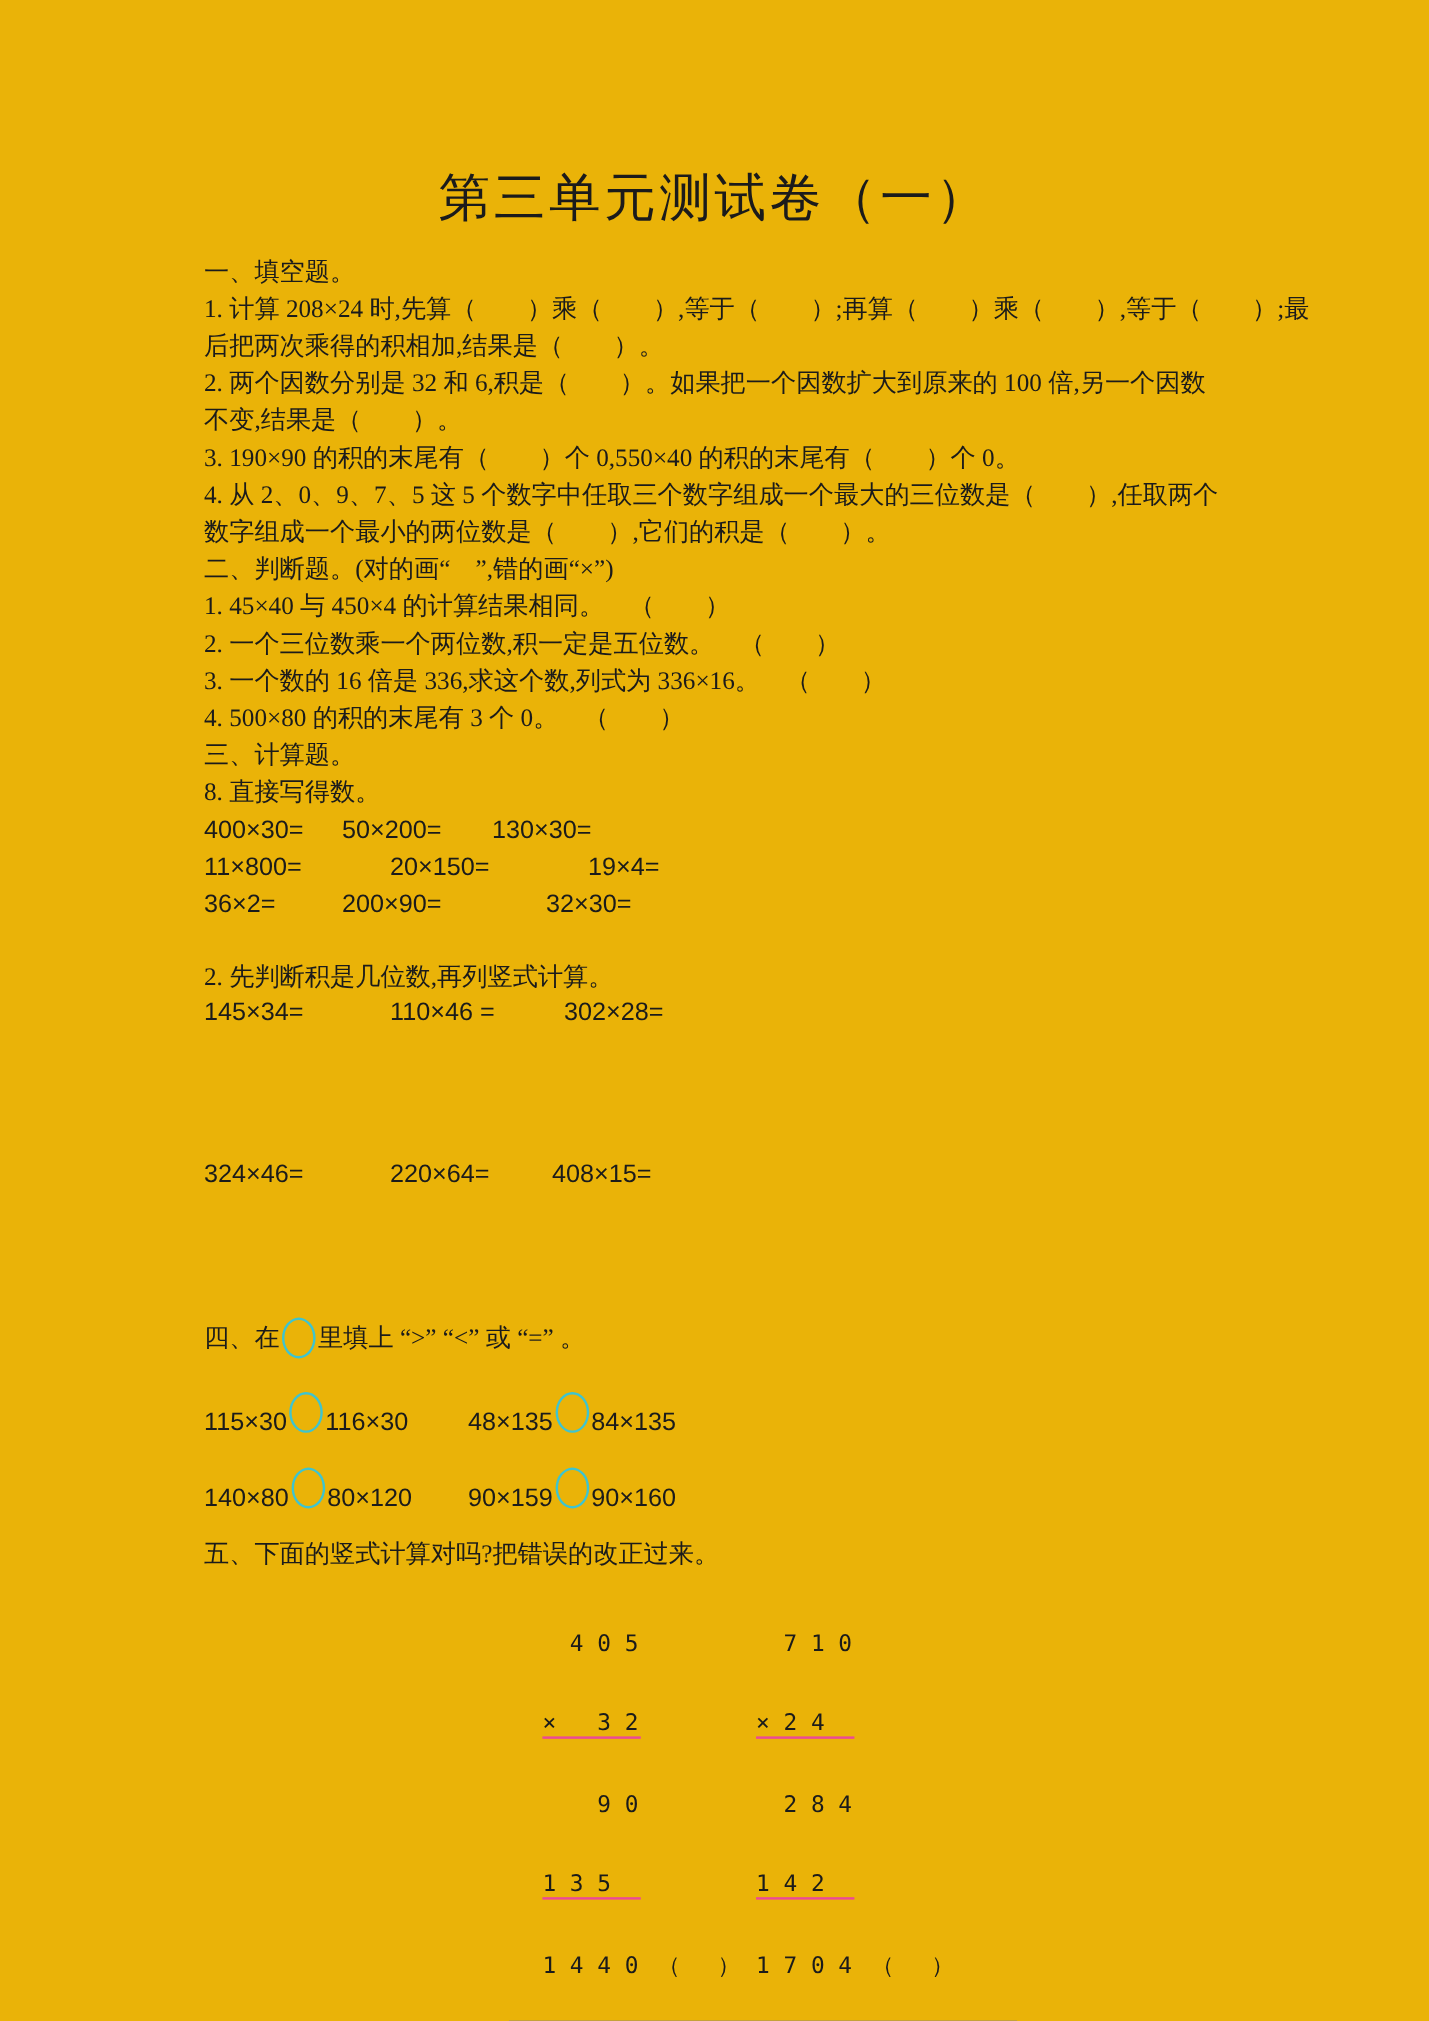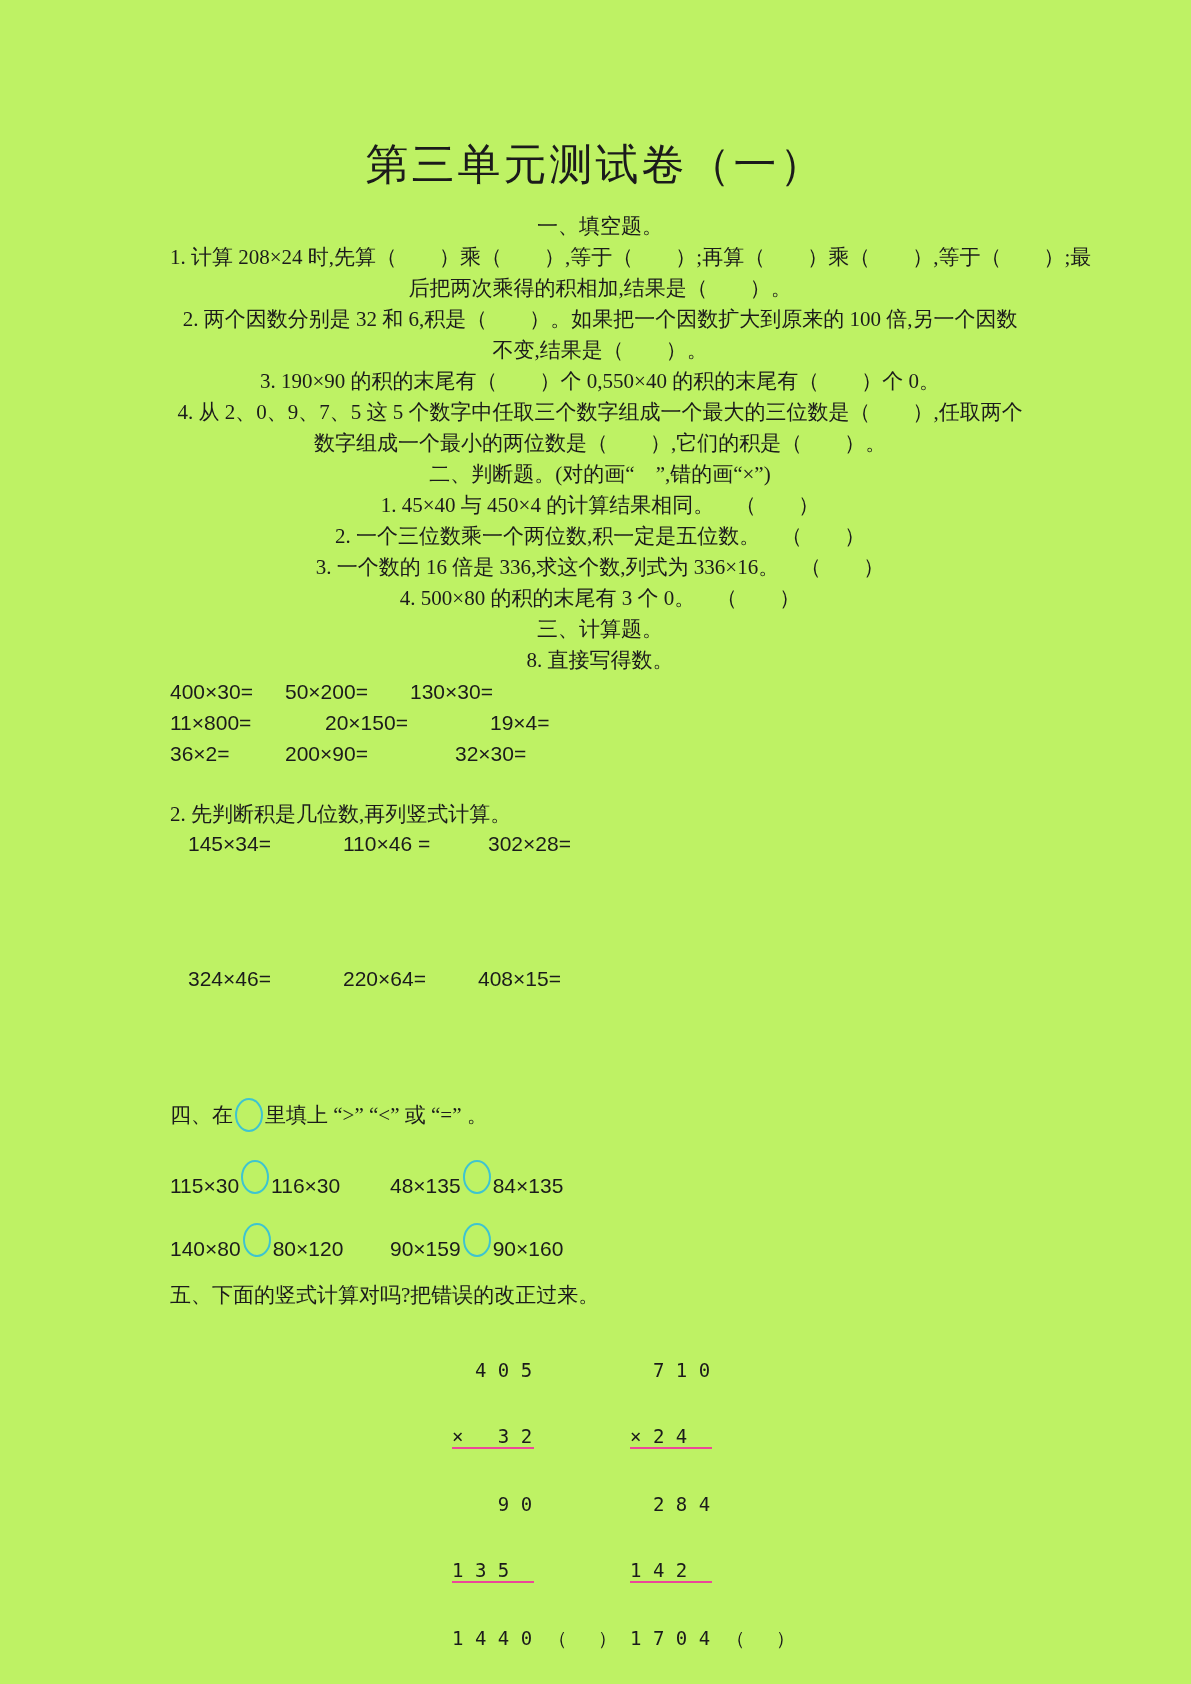--- a/index.html
+++ b/index.html
@@ -1,43 +1,43 @@
 <!DOCTYPE html>
 <html><head>
 <meta charset="utf-8">
 <style>
   * { margin:0; padding:0; box-sizing:border-box; }
   html,body { background:#888; }
   .page {
     position:relative;
     width:1191px; height:1684px;
     margin:0 auto;
-    background:#bef264;
+    background:#eab308;
     color:#1b1b1b;
     font-family:"Liberation Serif","DejaVu Serif",serif;
     overflow:hidden;
   }
   .title {
     position:absolute; top:136px; left:0; right:0;
     text-align:center;
     font-size:43px; letter-spacing:3px;
     font-family:"Liberation Serif","DejaVu Serif",serif;
   }
   .flow {
     position:absolute; left:170px; top:211px; width:860px;
     font-size:21px; line-height:31px;
   }
-  .flow .line { position:relative; height:31px; white-space:nowrap;text-align:center; }
+  .flow .line { position:relative; height:31px; white-space:nowrap; }
   .num-row { font-family:"Liberation Sans","DejaVu Sans",sans-serif; }
   .num-row span { position:absolute; top:0; }
   .abs-line {
     position:absolute; left:170px; width:900px;
     font-size:21px; line-height:31px; white-space:nowrap;
   }
-  .abs-line.num-row { height:31px;margin-left:18px; }
+  .abs-line.num-row { height:31px; }
   .circle {
     display:inline-block;
     width:28px; height:34px;
     border:2.5px solid #3ec4d0;
     border-radius:50%;
     vertical-align:middle;
     margin:0 2px 4px 2px;
     background:transparent;
   }
   .cmp-row {

